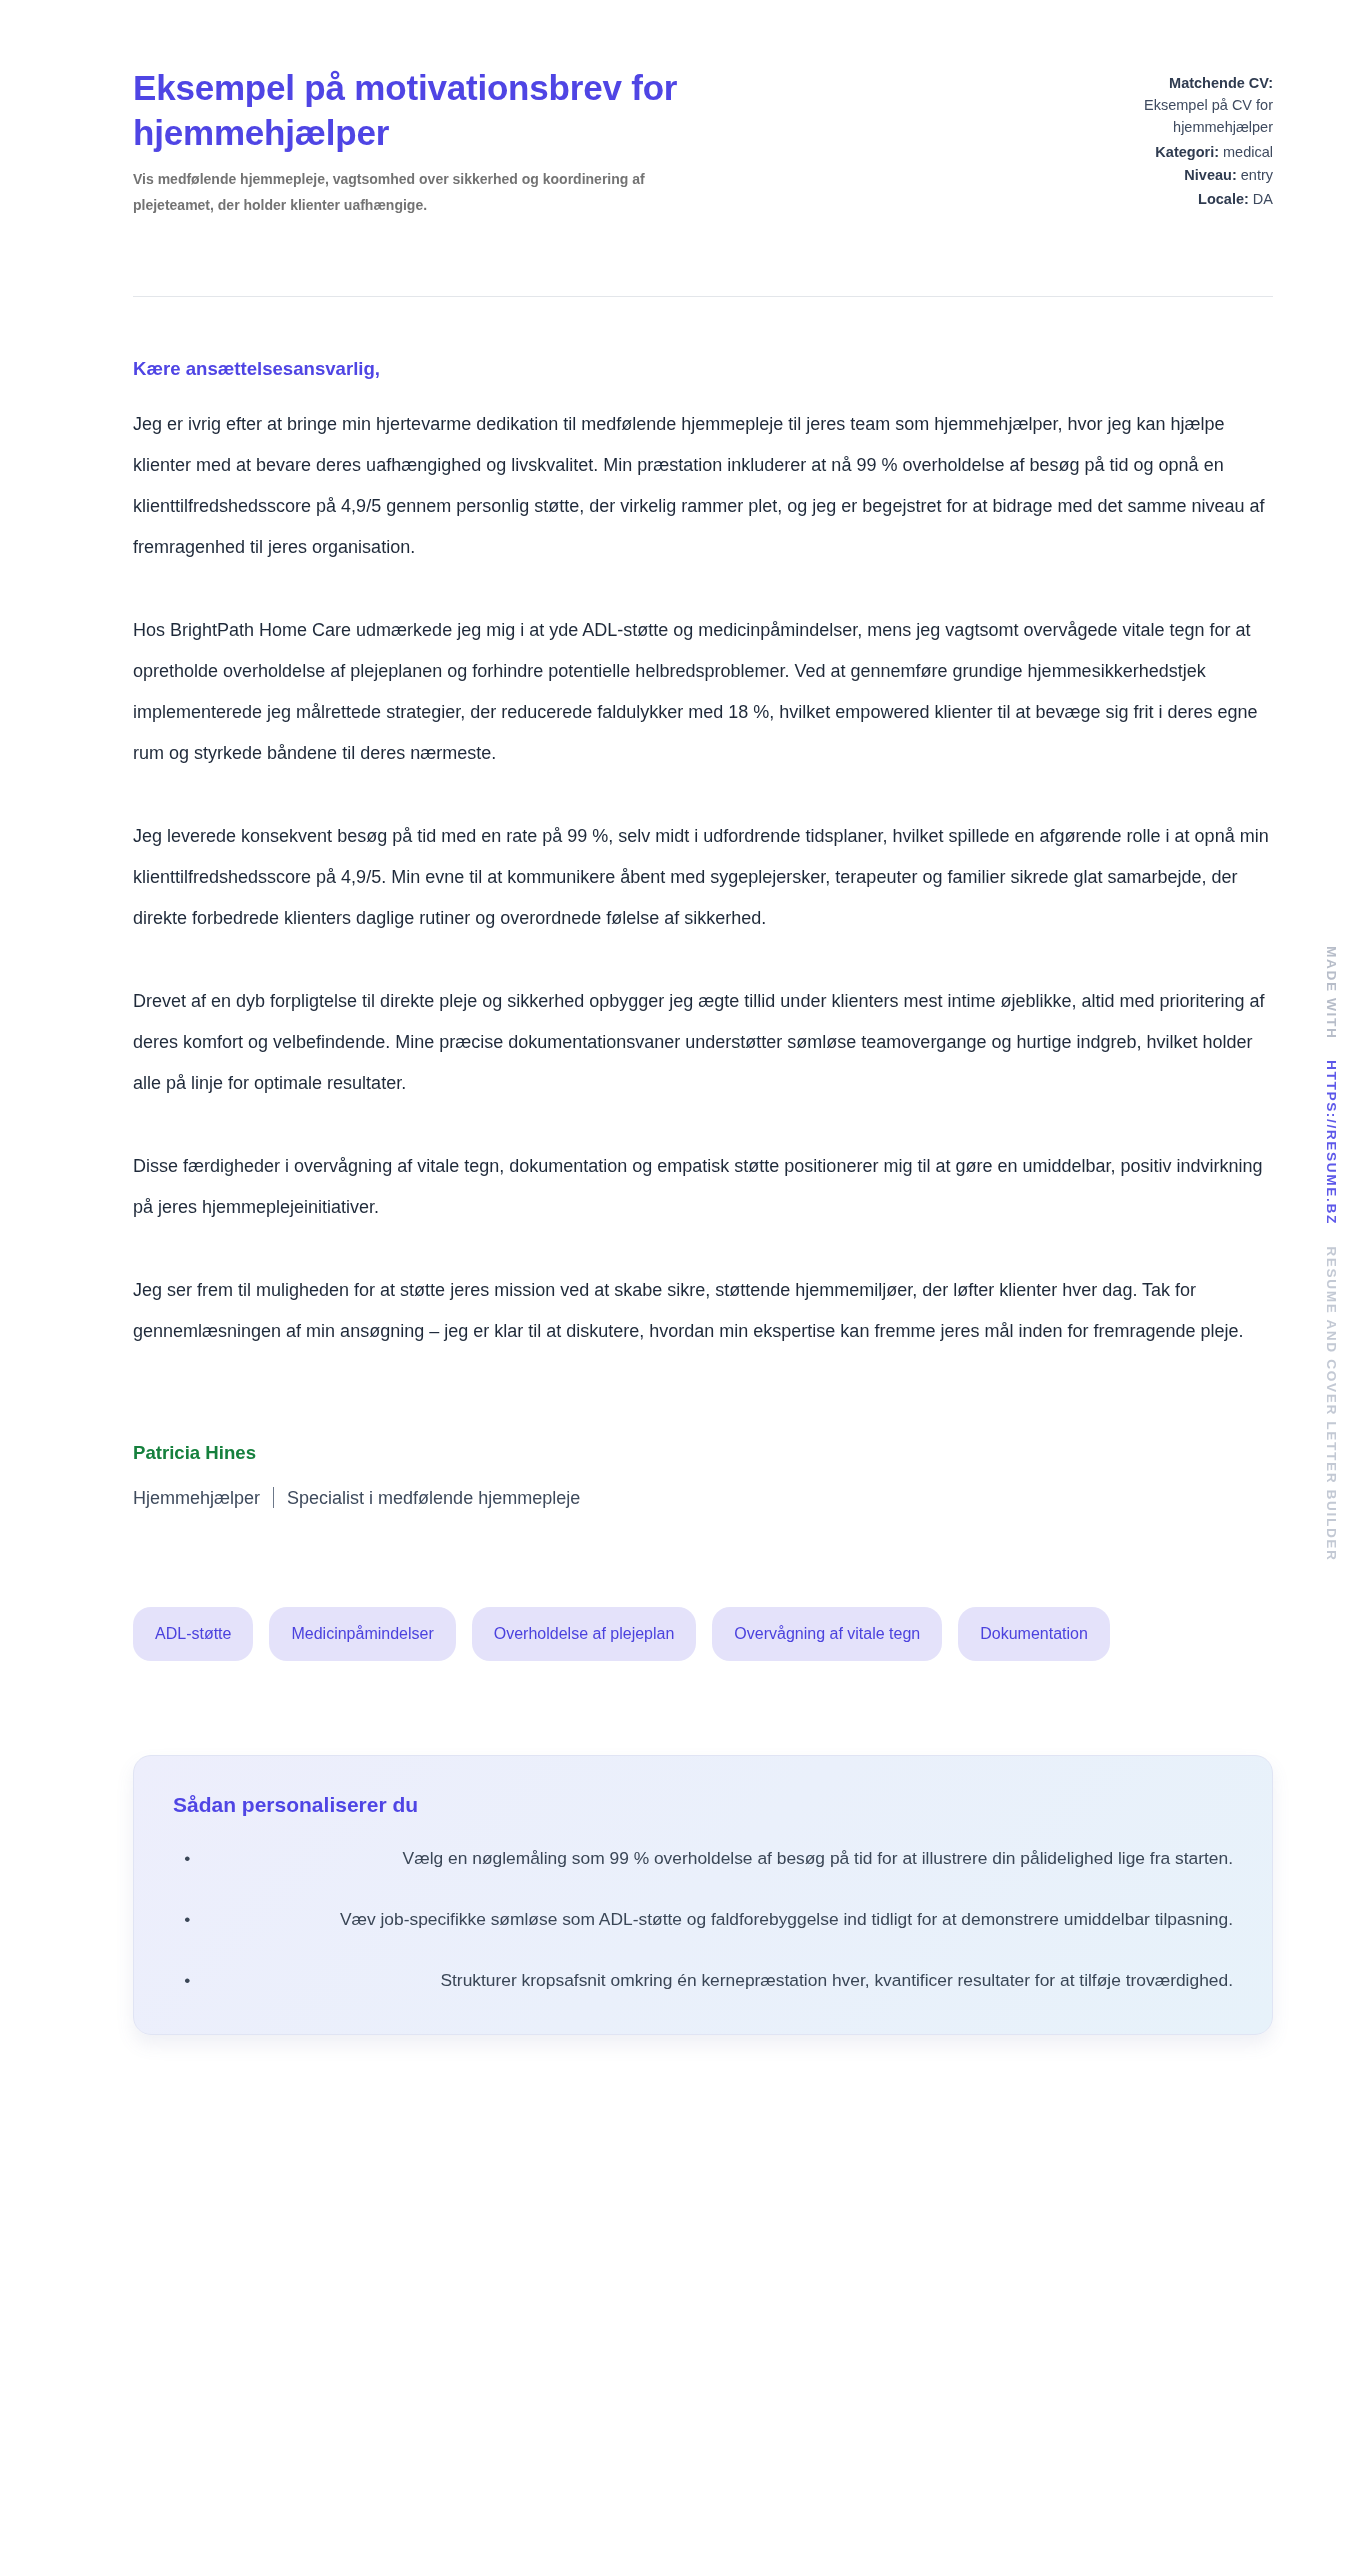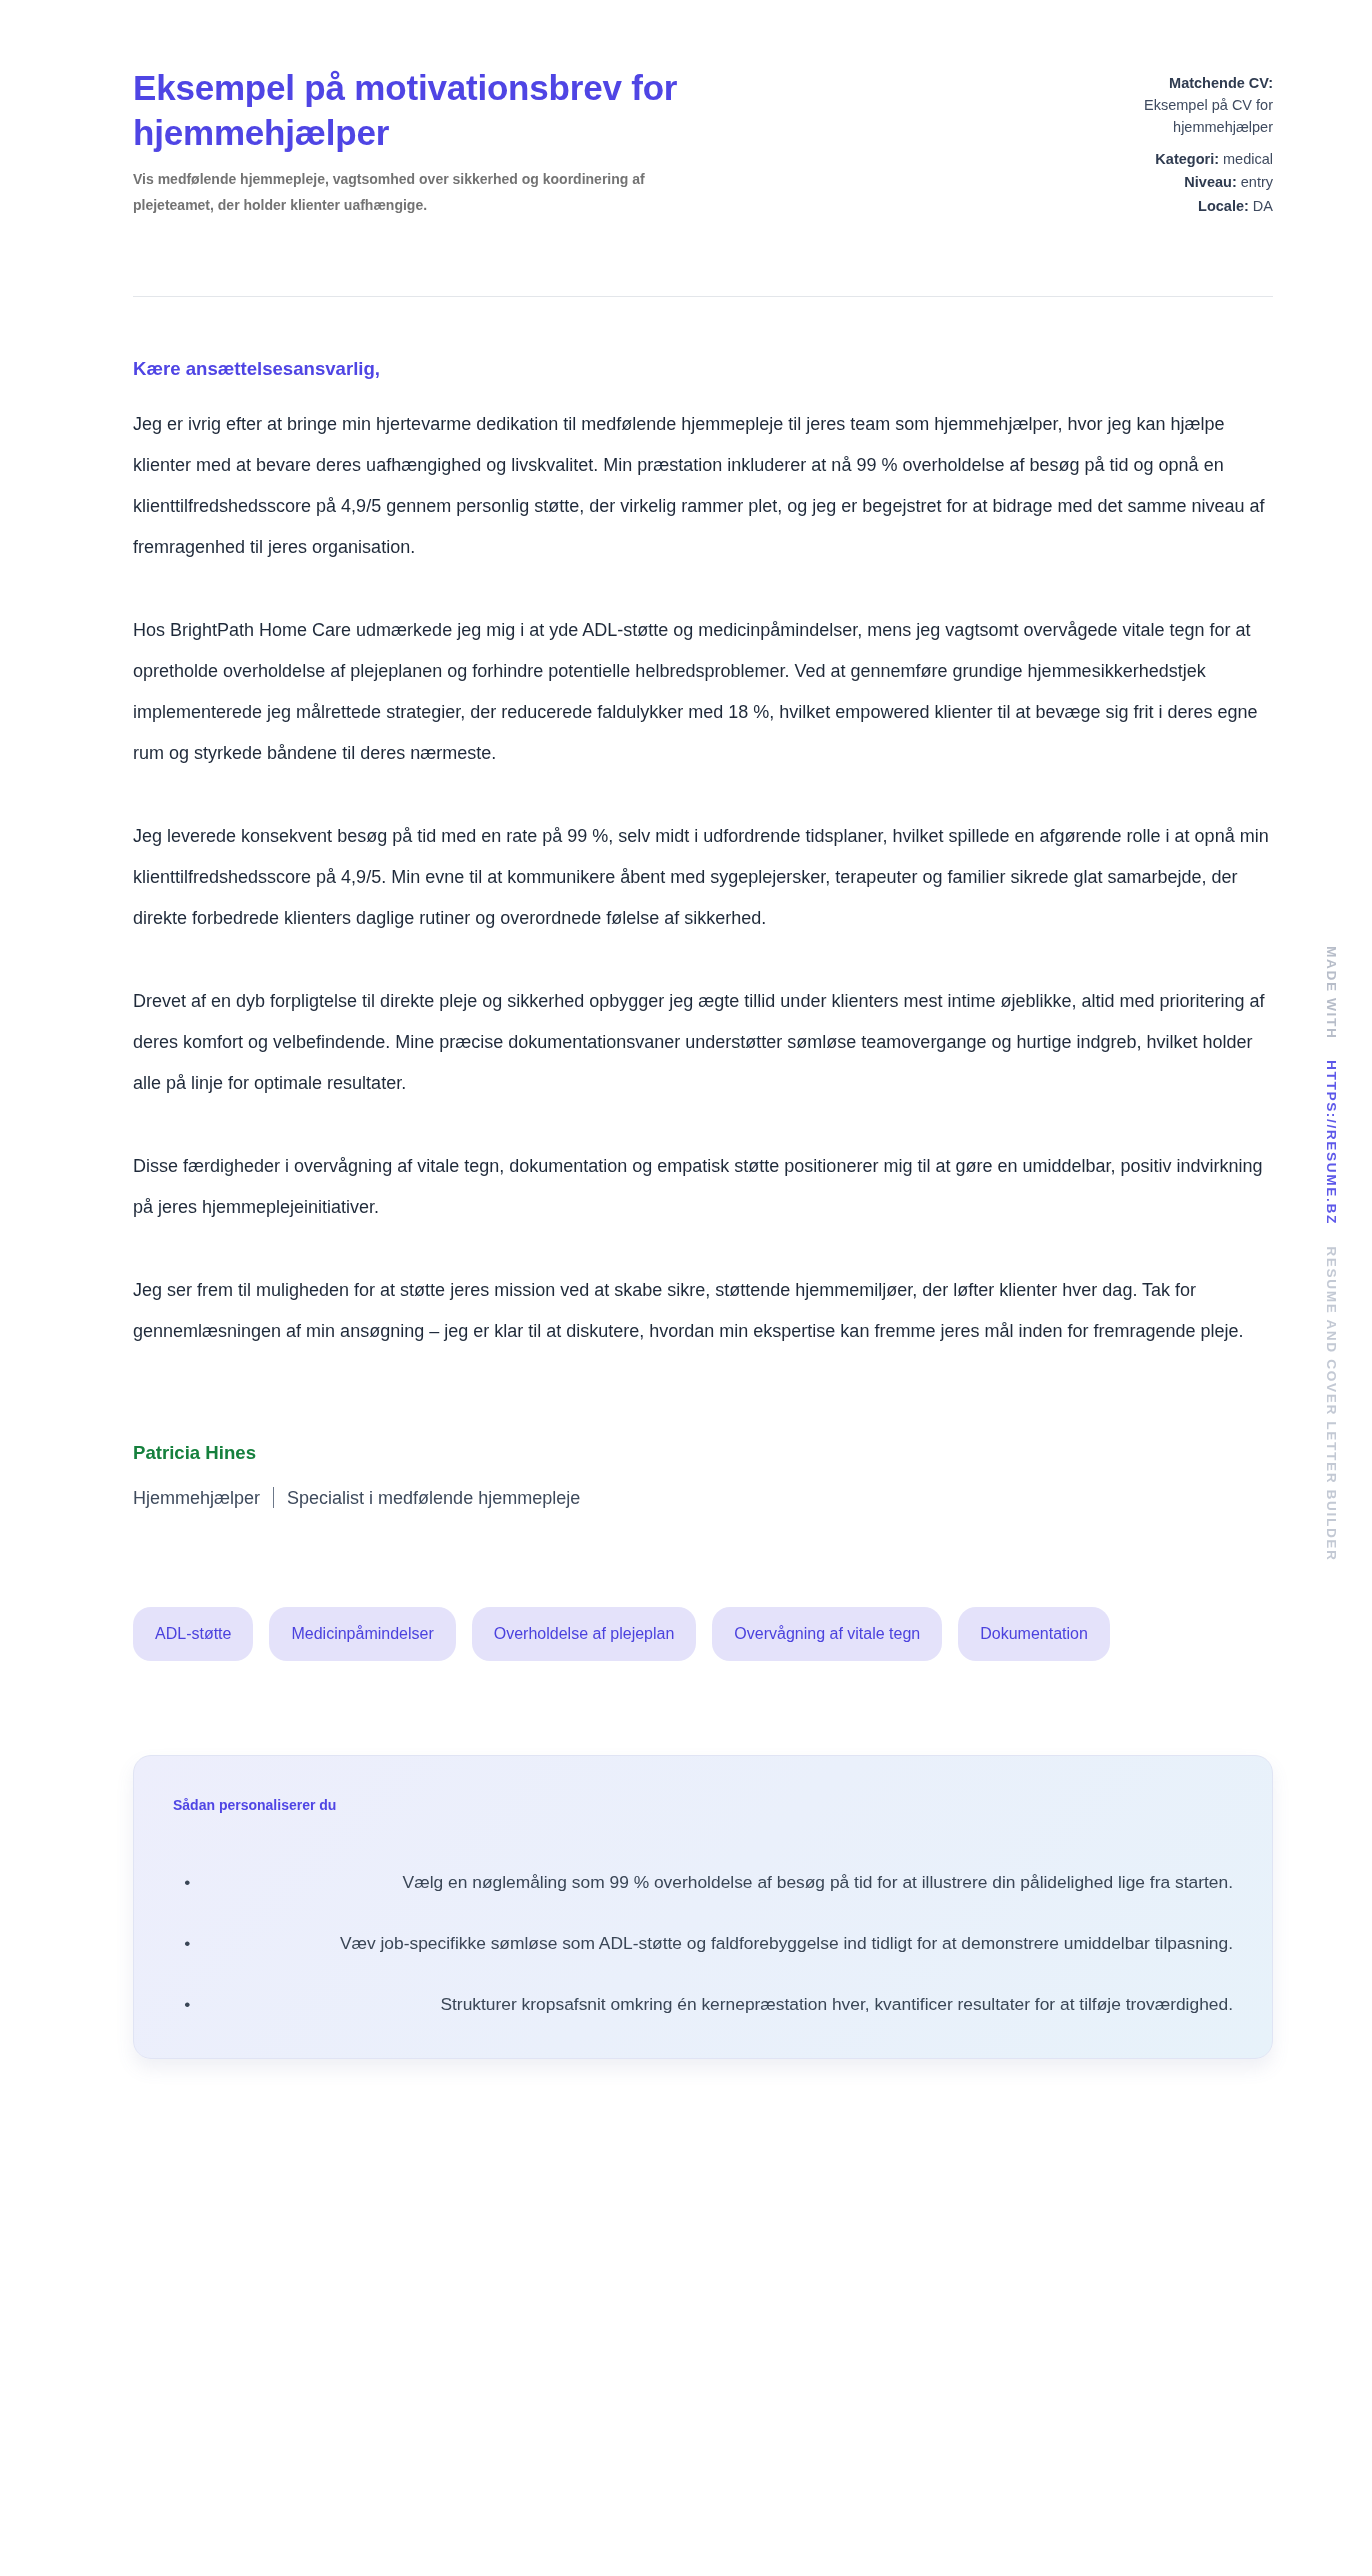--- a/index.html
+++ b/index.html
@@ -34,21 +34,21 @@
   .meta-block {
     flex-shrink:0; width:210px;
     margin-top:6.5px;
     text-align:right;
     font-size:14.5px; line-height:22px;
     color:#3e4a5f;
   }
   .meta-label { font-weight:700; color:#2f3b50; }
   .meta-cv .meta-label { display:block; }
   .meta-line { margin-bottom:1.6px; }
-  .meta-cv { margin-bottom:10px; }
+  .meta-cv { margin-bottom:3px; }
   
   .divider {
     margin-top:78px;
     border:none; border-top:1.6px solid #e3e6ea;
     width:100%;
   }
   
   .greeting {
     margin-top:60px;
     font-size:18.6px; line-height:24px; font-weight:700;
@@ -94,22 +94,22 @@
   
   .tips {
     margin-top:94px;
     background:linear-gradient(135deg,#edeefc 0%,#e7f2fa 100%);
     border:0.8px solid #e0e4f4;
     border-radius:18px;
     padding:37px 39px 34px 39px;
     box-shadow:0 9.7px 18px rgba(96,108,160,0.10);
   }
   .tips-heading {
-    margin:0 0 45px 0;
-    font-size:14px; line-height:24px; font-weight:700;
+    margin:0 0 21px 0;
+    font-size:21px; line-height:24px; font-weight:700;
     color:#4f45e4;
   }
   .tips-list { list-style:none; margin:0; padding:0; }
   .tips-list li {
     position:relative;
     padding-left:34px;
     margin-bottom:21px;
     font-size:17.4px; line-height:40px;
     color:#3a4656;
     max-width:1034px;

